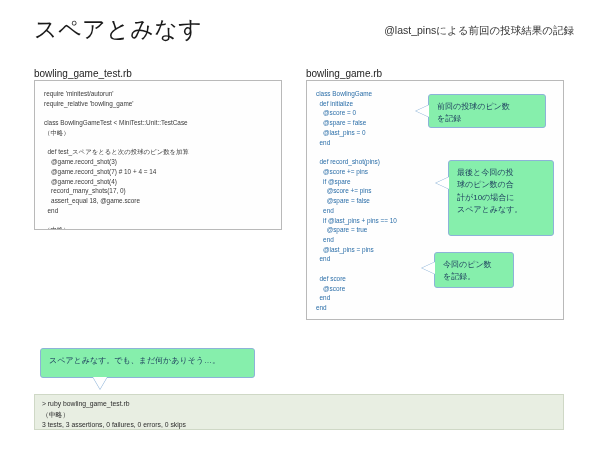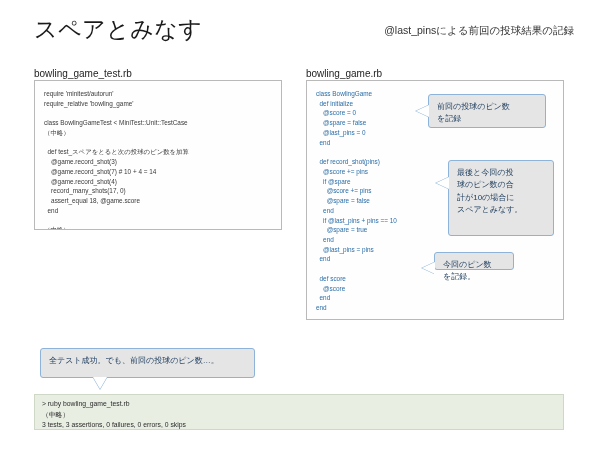--- a/index.html
+++ b/index.html
@@ -46,21 +46,21 @@
     white-space:pre;
     padding:8px 9px;
     color:#333;
   }
   #code-right .code{color:#2b6ea8;}
   #code-left .code{color:#3a3a3a;}
 
   
   .callout{
     position:absolute;
-    background:#e5e5e5;
+    background:#86efac;
     border:1px solid #8db3d8;
     border-radius:3px;
     font-size:8px;
     line-height:1.55;
     color:#1b3a5c;
     padding:6px 8px;
     box-sizing:border-box;
     box-shadow:0 0 0 rgba(0,0,0,0);
   }
   .callout .tail{
@@ -76,21 +76,21 @@
     filter:drop-shadow(-1px 0 0 #8db3d8);
   }
   #callout-2{left:448px;top:160px;width:106px;height:76px;}
   #callout-2 .tail{
     left:-13px;top:16px;
     border-top:6px solid transparent;
     border-bottom:6px solid transparent;
     border-right:13px solid #ffffff;
     filter:drop-shadow(-1px 0 0 #8db3d8);
   }
-  #callout-3{left:434px;top:252px;width:80px;height:18px;}
+  #callout-3{left:434px;top:252px;width:80px;height:36px;}
   #callout-3 .tail{
     left:-13px;top:9px;
     border-top:6px solid transparent;
     border-bottom:6px solid transparent;
     border-right:13px solid #ffffff;
     filter:drop-shadow(-1px 0 0 #8db3d8);
   }
   #callout-4{left:40px;top:348px;width:215px;height:30px;}
   #callout-4 .tail{
     left:52px;bottom:-12px;
@@ -190,21 +190,21 @@
   </div>
 
   <div class="callout" id="callout-3">
     <span class="tail"></span>
     <span style="white-space:pre-line">今回のピン数
 を記録。</span>
   </div>
 
   <div class="callout" id="callout-4">
     <span class="tail"></span>
-    <span style="white-space:pre-line">全テスト成功。でも、前回の投球のピン数…。</span>
+    <span style="white-space:pre-line">スペアとみなす。でも、まだ何かありそう…。</span>
   </div>
 
   <div class="terminal">
     <div class="line">&gt; ruby bowling_game_test.rb</div>
     <div class="line">（中略）</div>
     <div class="line">3 tests, 3 assertions, 0 failures, 0 errors, 0 skips</div>
   </div>
 
   <div class="page-number">39</div>
 

